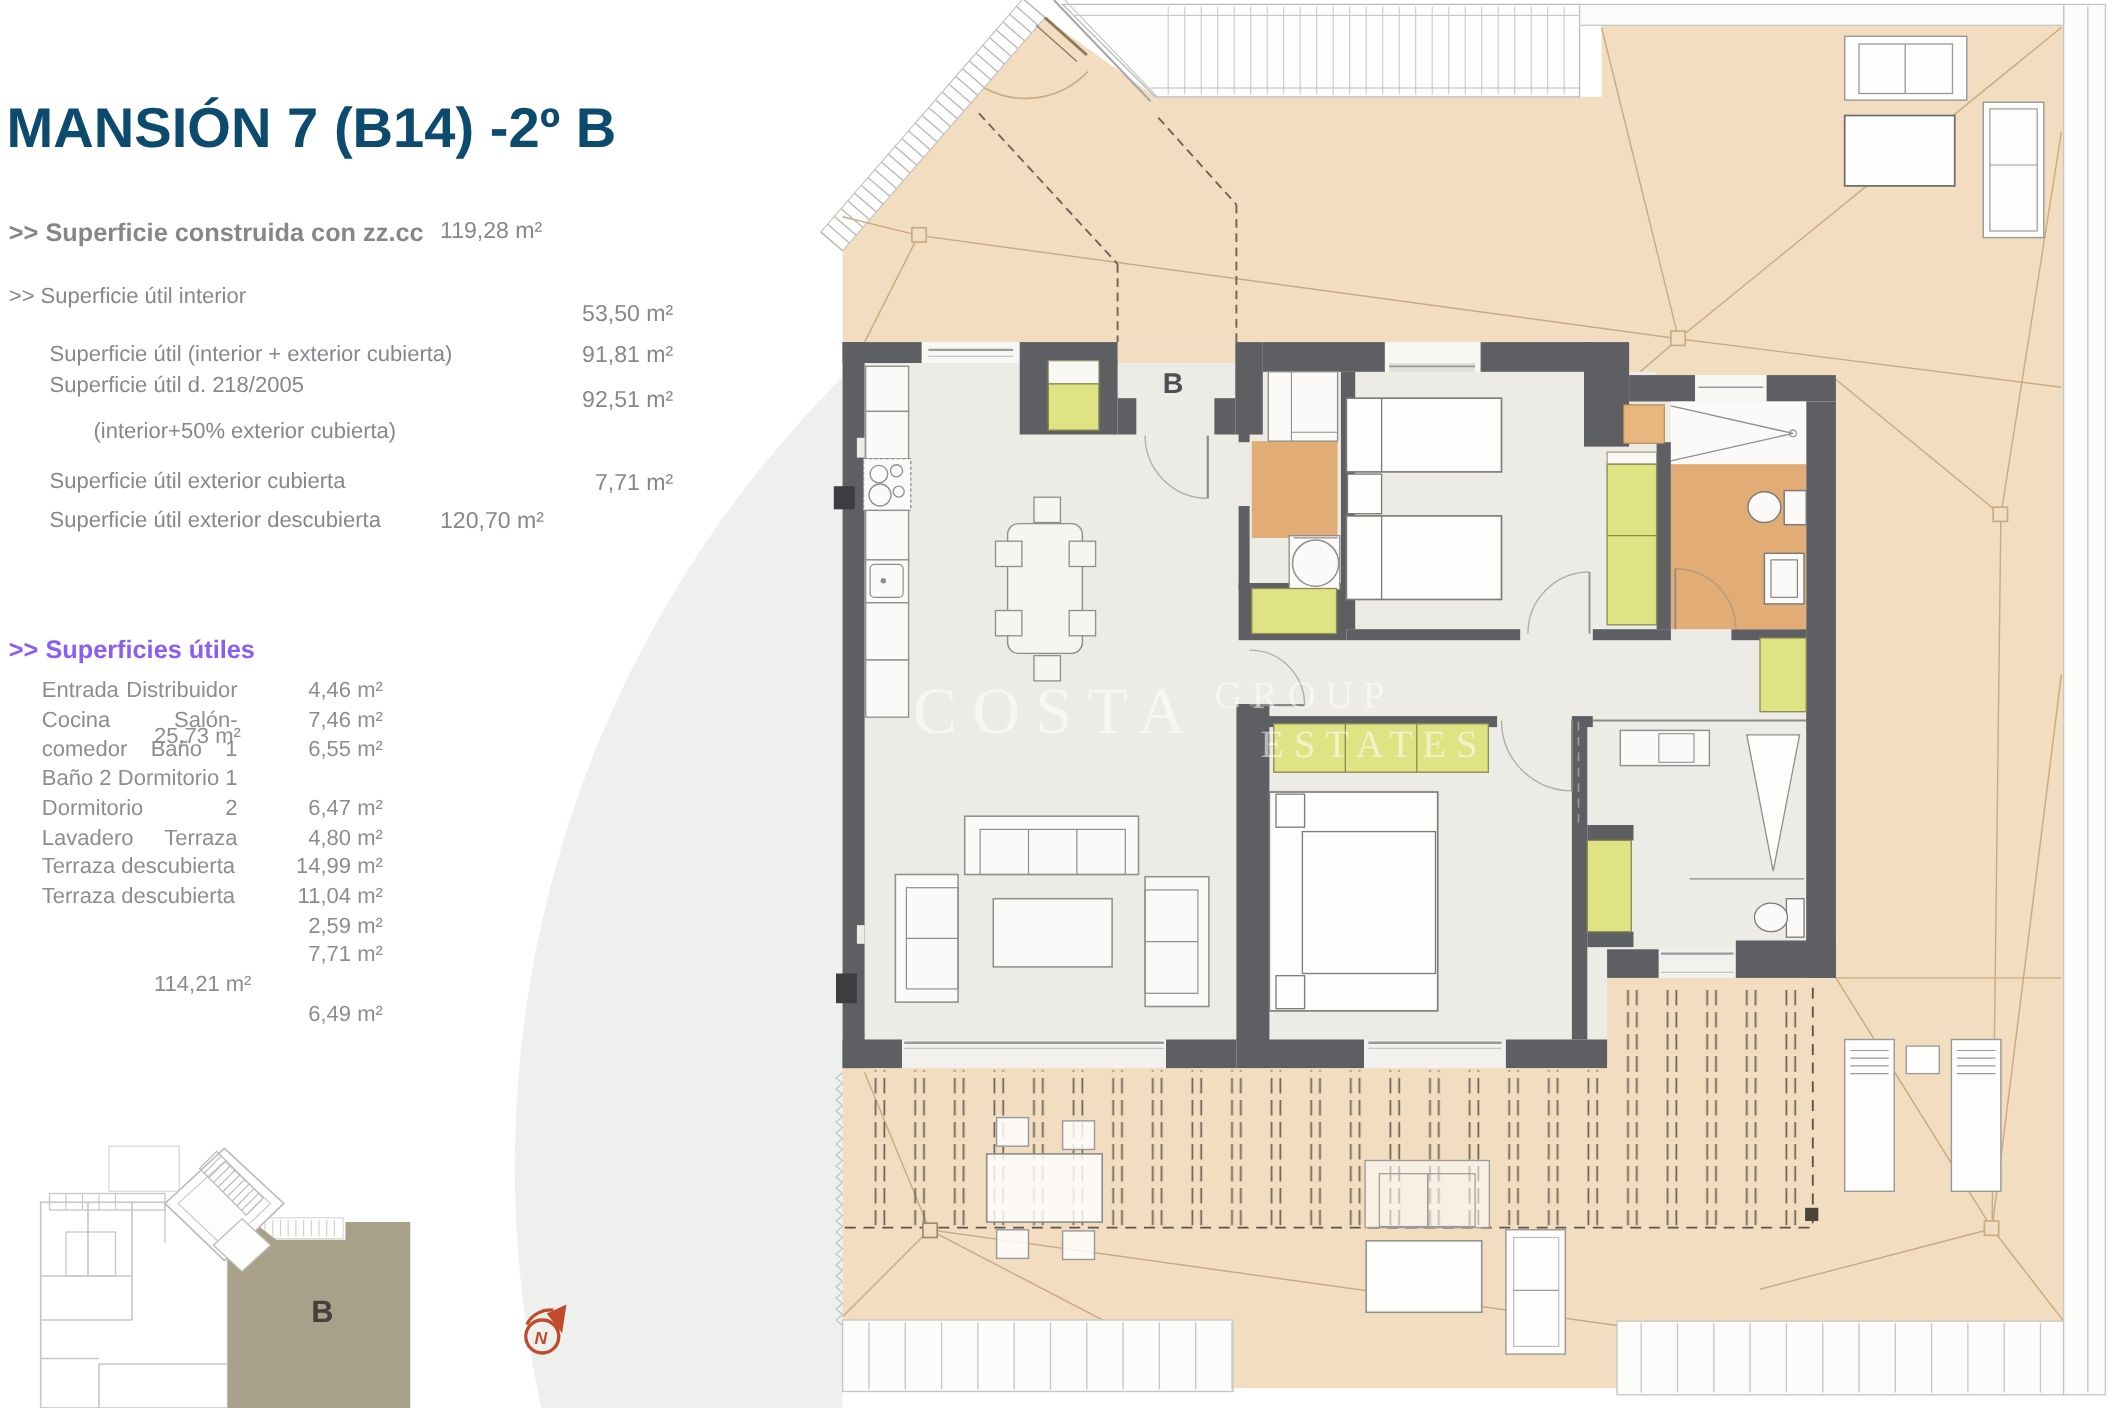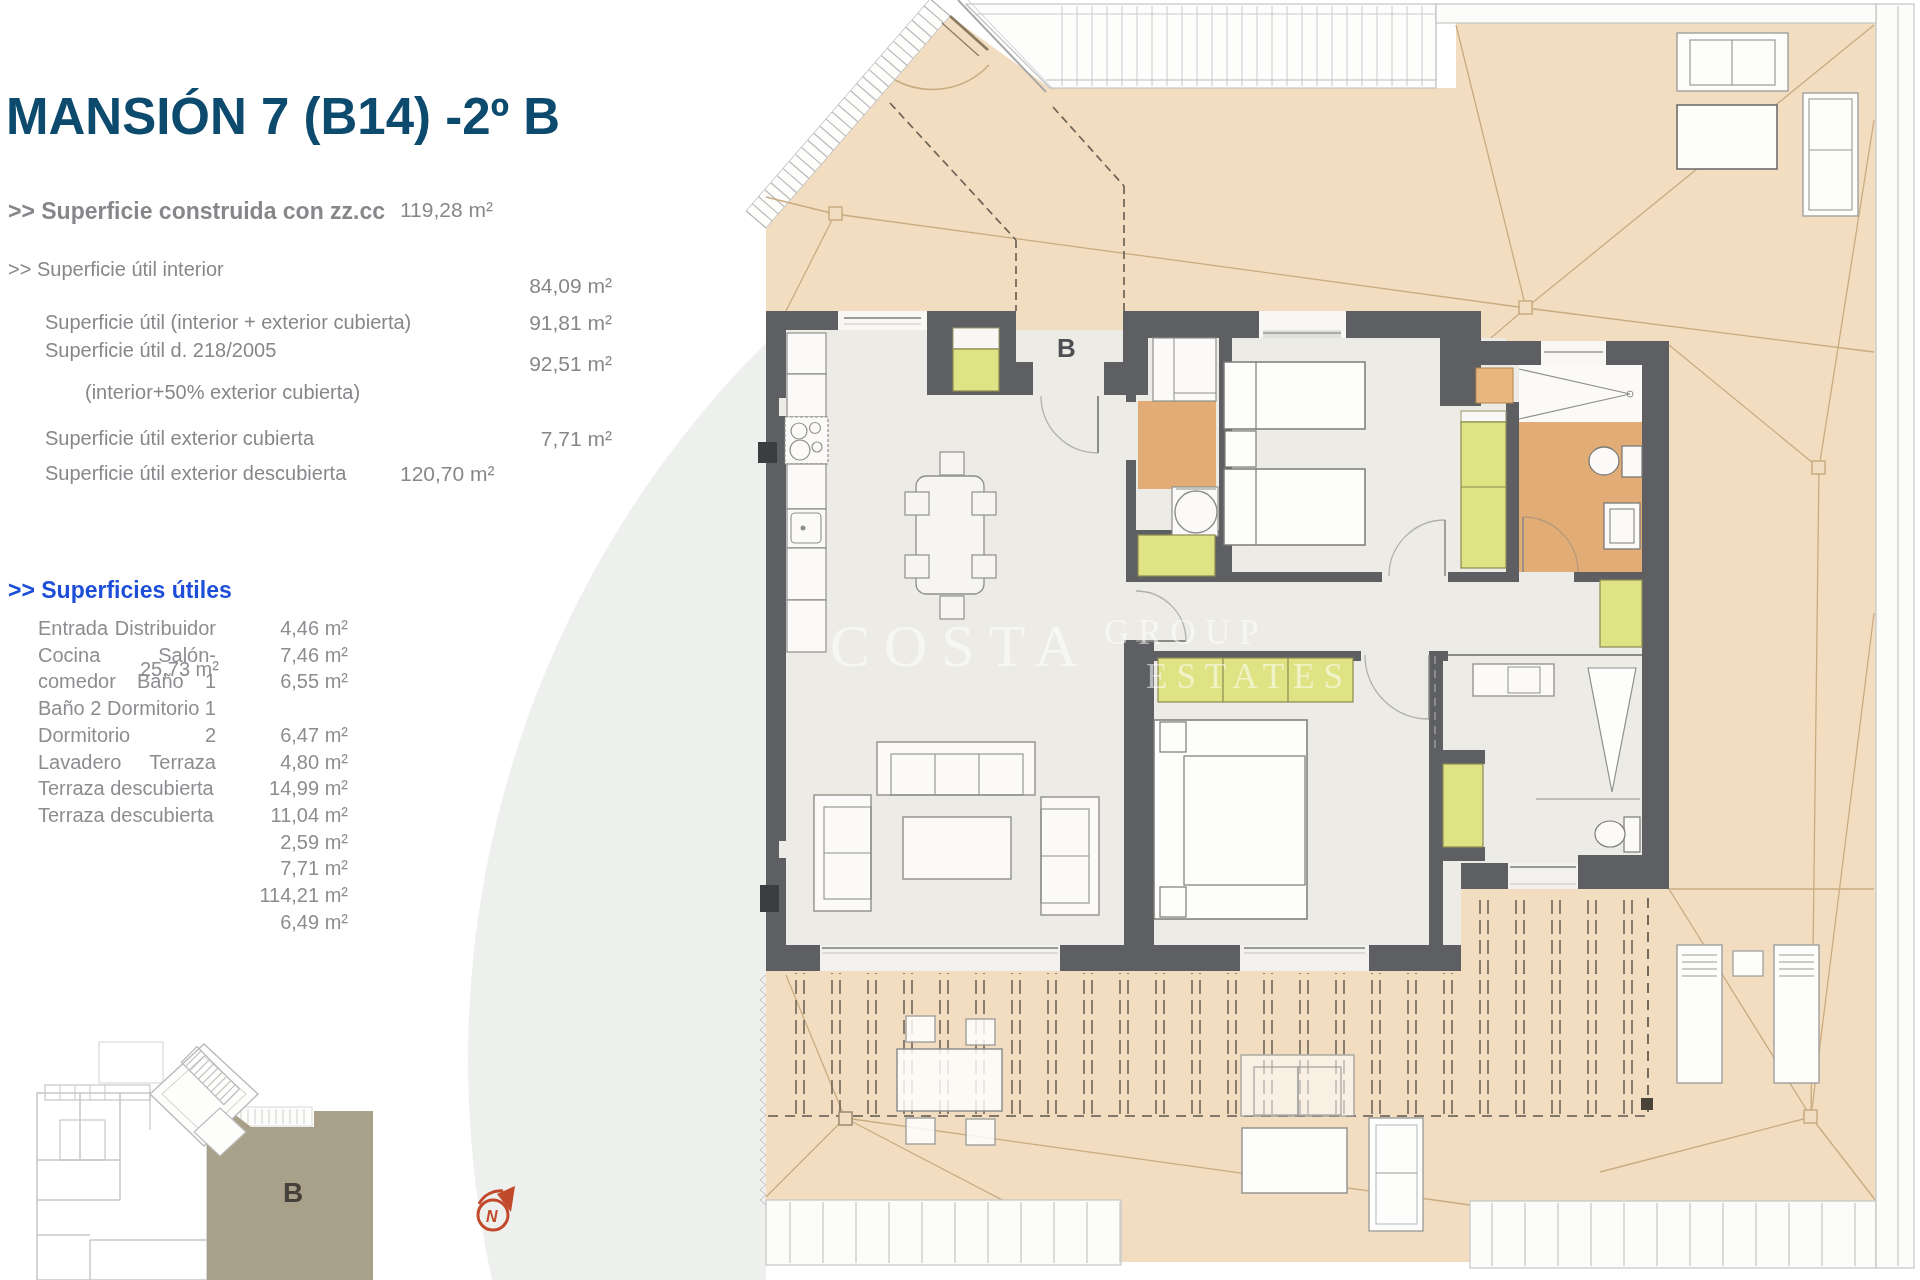--- a/index.html
+++ b/index.html
@@ -509,32 +509,32 @@
         <path d="M479,1204 A24,24 0 0 1 503,1191" fill="none" stroke="#c14a2c" stroke-width="3"></path>
         <path d="M497,1194 L515,1186 L511,1212 Z" fill="#c14a2c"></path>
         <text x="486" y="1222" font-size="16" font-weight="bold" font-style="italic" fill="#c14a2c" font-family="Liberation Sans,sans-serif">N</text>
       </g>
     </svg>
 <div style="position:absolute;left:6px;top:88px;font-size:51px;font-weight:bold;color:#0c4a6e;letter-spacing:0px;white-space:nowrap">MANSIÓN 7 (B14) -2º B</div>
     <div style="position:absolute;left:0;top:0;color:#85878a">
       <div style="position:absolute;left:8px;top:198px;font-weight:bold;font-size:23px;white-space:nowrap">&gt;&gt; Superficie construida con zz.cc</div>
       <div style="position:absolute;left:400px;top:198px;width:212px;text-align:left;font-size:21px">119,28 m²</div>
       <div style="position:absolute;left:8px;top:258px;font-weight:normal;font-size:20px;white-space:nowrap">&gt;&gt; Superficie útil interior</div>
-      <div style="position:absolute;left:400px;top:274px;width:212px;text-align:right;font-size:21px">84,09 m²</div>
+      <div style="position:absolute;left:400px;top:274px;width:212px;text-align:right;font-size:21px">53,50 m²</div>
       <div style="position:absolute;left:45px;top:311px;font-size:20px;white-space:nowrap">Superficie útil (interior + exterior cubierta)</div>
       <div style="position:absolute;left:400px;top:311px;width:212px;text-align:right;font-size:21px">91,81 m²</div>
       <div style="position:absolute;left:45px;top:339px;font-size:20px;white-space:nowrap">Superficie útil d. 218/2005</div>
       <div style="position:absolute;left:400px;top:352px;width:212px;text-align:right;font-size:21px">92,51 m²</div>
       <div style="position:absolute;left:85px;top:381px;font-size:20px;white-space:nowrap">(interior+50% exterior cubierta)</div>
       <div style="position:absolute;left:45px;top:427px;font-size:20px;white-space:nowrap">Superficie útil exterior cubierta</div>
       <div style="position:absolute;left:400px;top:427px;width:212px;text-align:right;font-size:21px">7,71 m²</div>
       <div style="position:absolute;left:45px;top:462px;font-size:20px;white-space:nowrap">Superficie útil exterior descubierta</div>
       <div style="position:absolute;left:400px;top:462px;width:212px;text-align:left;font-size:21px">120,70 m²</div>
     </div>
-    <div style="position:absolute;left:8px;top:577px;font-size:23px;font-weight:bold;color:#1d4ed8">&gt;&gt; Superficies útiles</div>
+    <div style="position:absolute;left:8px;top:577px;font-size:23px;font-weight:bold;color:#8b5cf6">&gt;&gt; Superficies útiles</div>
     <div style="position:absolute;left:0;top:0;color:#8b8d90;font-size:20px">
       <div style="position:absolute;left:38px;top:617px;width:178px;display:flex;justify-content:space-between">
         <span>Entrada</span>
         <span>Distribuidor</span>
       </div>
       <div style="position:absolute;left:140px;top:617px;width:208px;text-align:right">4,46 m²</div>
       <div style="position:absolute;left:38px;top:643.7px;width:178px;display:flex;justify-content:space-between">
         <span>Cocina</span>
         <span>Salón-</span>
       </div>
@@ -559,15 +559,15 @@
         <span>Lavadero</span>
         <span>Terraza</span>
       </div>
       <div style="position:absolute;left:140px;top:750.5000000000002px;width:208px;text-align:right">4,80 m²</div>
       <div style="position:absolute;left:38px;top:777.2000000000003px;white-space:nowrap">Terraza descubierta</div>
       <div style="position:absolute;left:140px;top:777.2000000000003px;width:208px;text-align:right">14,99 m²</div>
       <div style="position:absolute;left:38px;top:803.9000000000003px;white-space:nowrap">Terraza descubierta</div>
       <div style="position:absolute;left:140px;top:803.9000000000003px;width:208px;text-align:right">11,04 m²</div>
       <div style="position:absolute;left:140px;top:830.6000000000004px;width:208px;text-align:right">2,59 m²</div>
       <div style="position:absolute;left:140px;top:857.3000000000004px;width:208px;text-align:right">7,71 m²</div>
-      <div style="position:absolute;left:140px;top:884.0000000000005px;width:208px;text-align:right">114,21 m²</div>
+      <div style="position:absolute;left:140px;top:884.0000000000005px;width:208px;text-align:left">114,21 m²</div>
       <div style="position:absolute;left:140px;top:910.7000000000005px;width:208px;text-align:right">6,49 m²</div>
     </div>
 </div>
 </body></html>

